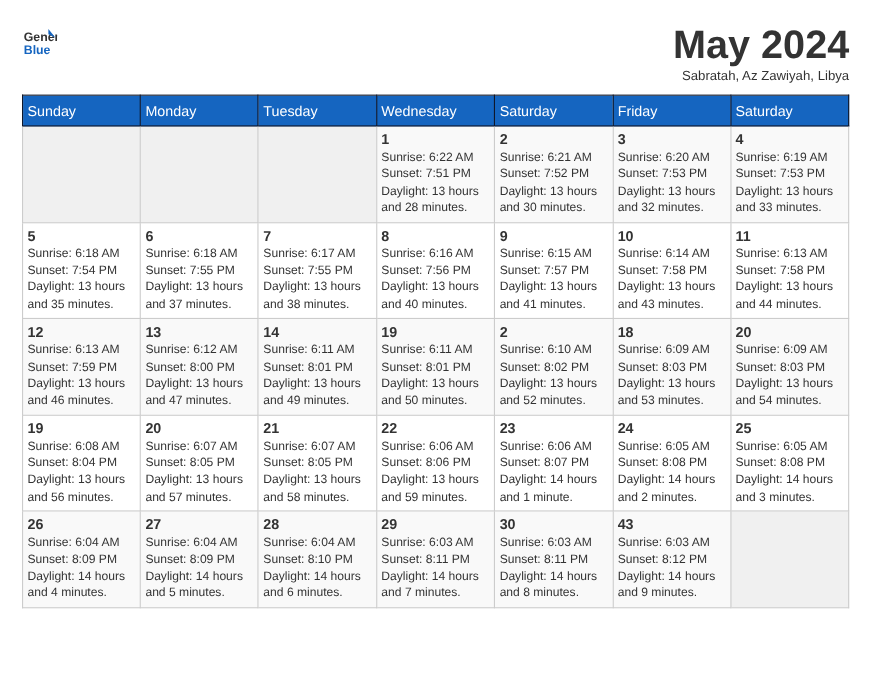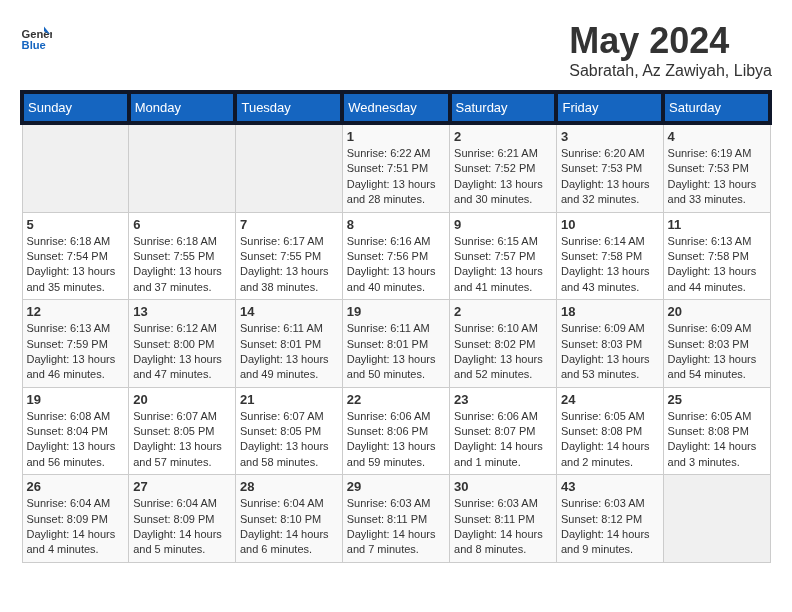--- a/index.html
+++ b/index.html
@@ -19,44 +19,44 @@
     .logo {
       display: flex;
       align-items: center;
       gap: 4px;
     }
     .logo-icon {
       width: 32px;
       height: 32px;
     }
     .title-block {
-      text-align: left;
+      text-align: right;
     }
     .month-title {
       font-size: 36px;
       font-weight: bold;
       color: #333;
     }
     .location {
-      font-size: 16px;
+      font-size: 12px;
       color: #333;
     }
     .calendar {
       width: 100%;
       border-collapse: collapse;
       font-size: 11px;
     }
     .calendar th {
       background-color: #1565c0;
       color: #fff;
       padding: 6px 4px;
       text-align: left;
       font-size: 13px;
       font-weight: normal;
-      border: 4px solid #0f172a;
+      border: 1px solid #0f172a;
     }
     .calendar td {
       border: 1px solid #ccc;
       vertical-align: top;
       padding: 4px;
       width: 108px;
       min-height: 90px;
       background: #fff;
     }
     .calendar tr:nth-child(odd) td {

